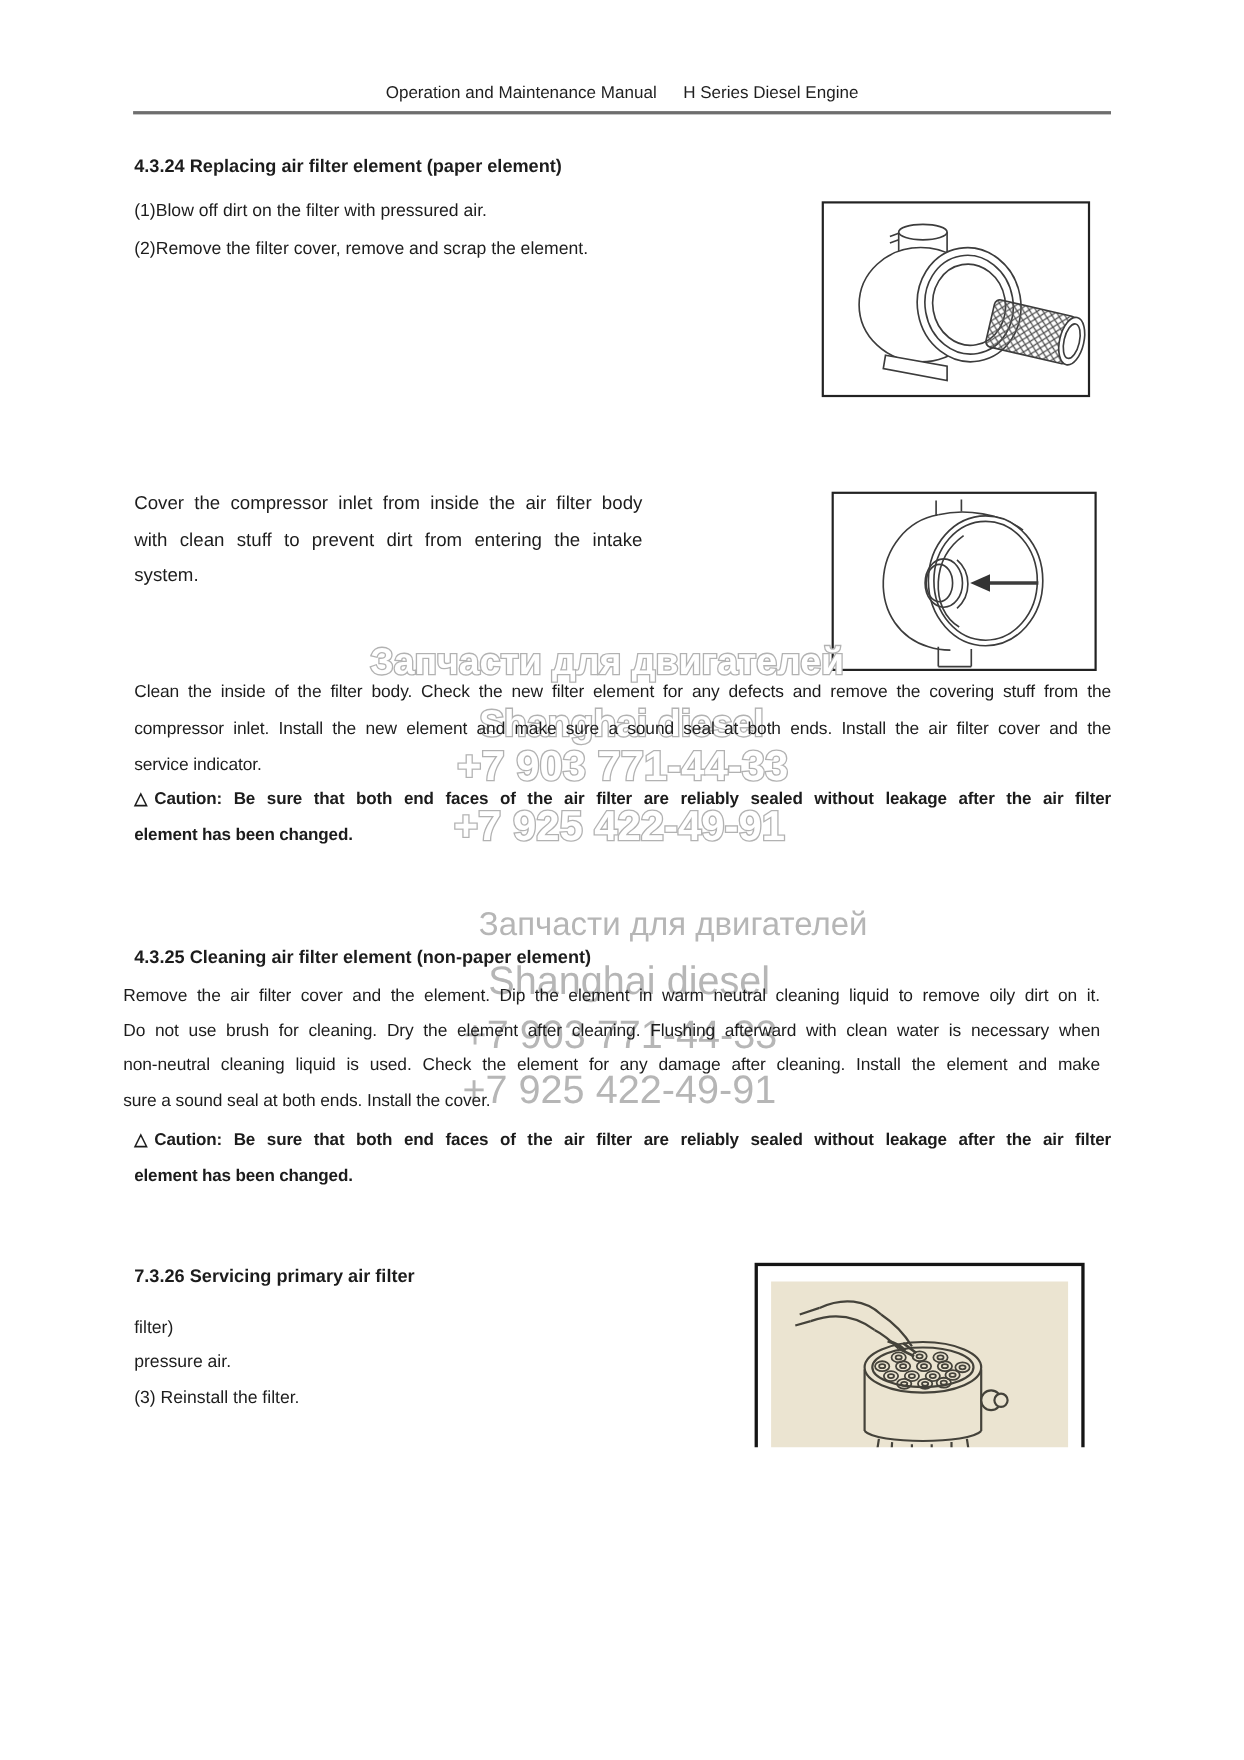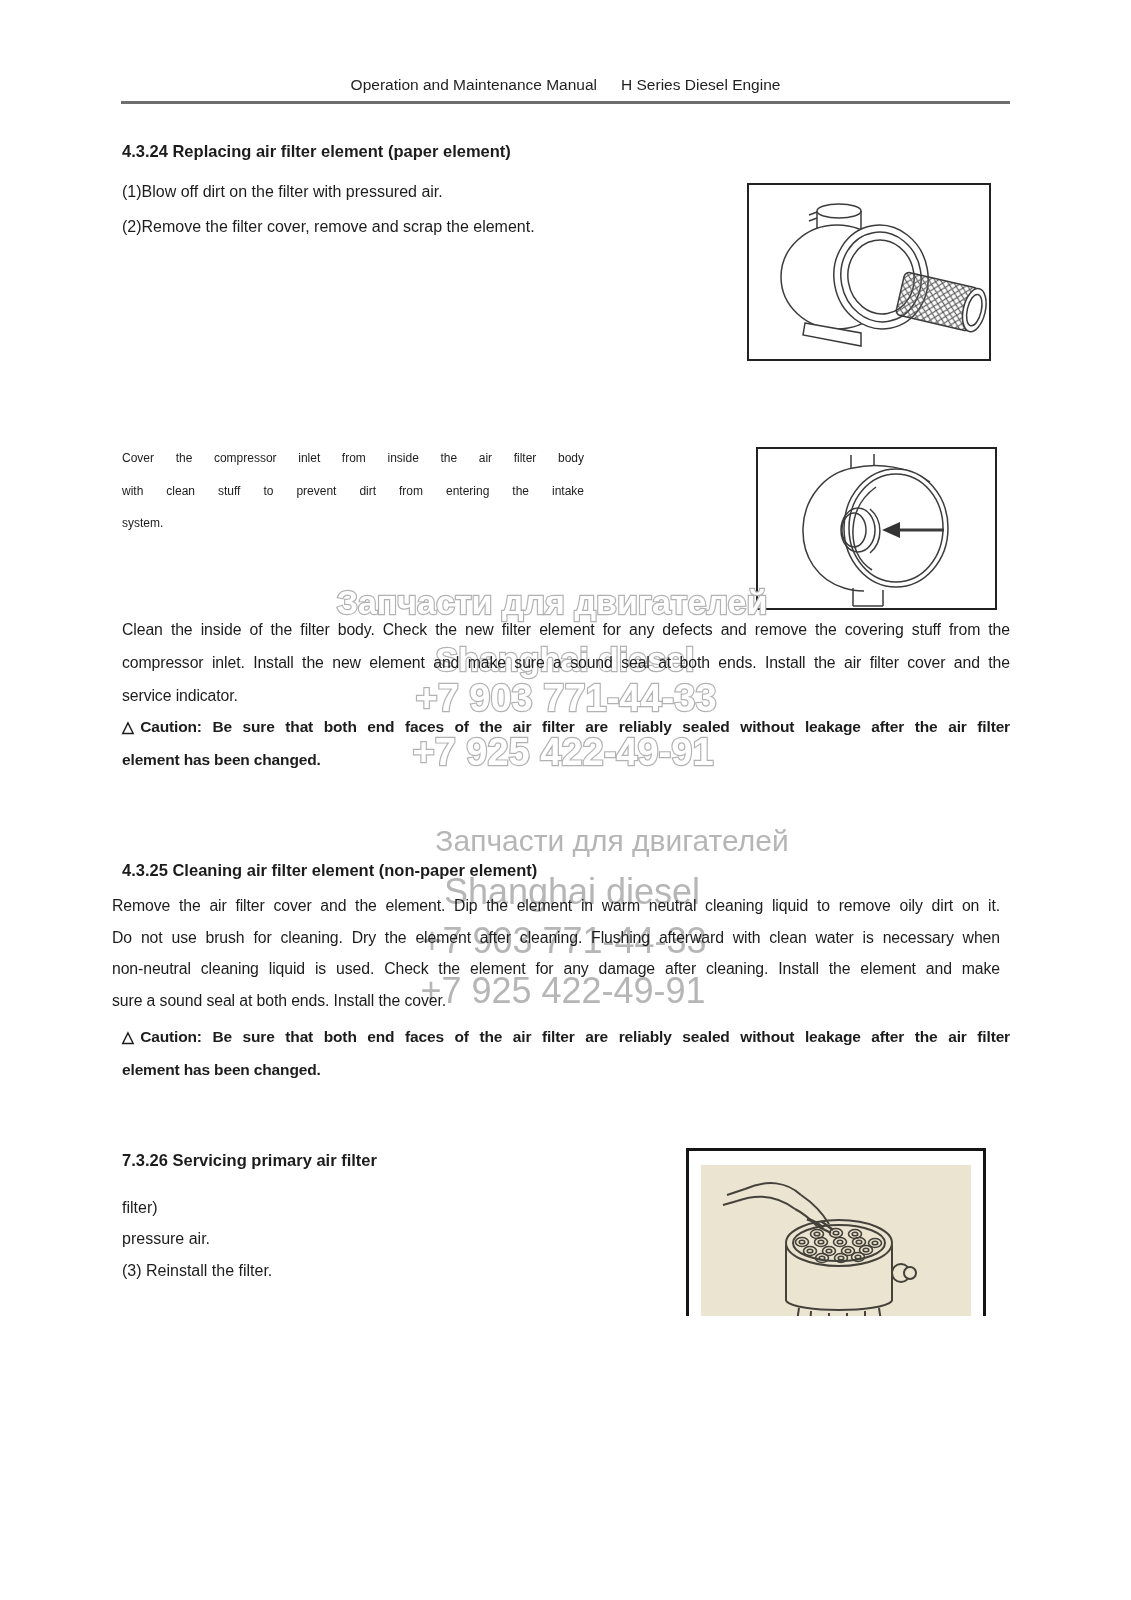--- a/index.html
+++ b/index.html
@@ -12,21 +12,21 @@
   .header-row{top:76px;left:0;width:100%;display:flex;justify-content:center;gap:24px;
     font-size:15.5px;color:#1f1f1f;}
   .header-rule{top:101px;left:121px;width:889px;height:3px;background:#6e6e6e;}
   
   .h-sec{font-size:16.5px;font-weight:700;white-space:nowrap;z-index:3;}
   .step{font-size:16px;white-space:nowrap;z-index:3;}
   .para{z-index:3;}
   .para .ln{width:100%;}
   .jline{text-align:justify;text-align-last:justify;}
   .lline{text-align:left;text-align-last:left;}
-  .para-cover{top:442px;left:122px;width:462px;font-size:12px;}
+  .para-cover{top:442px;left:122px;width:462px;font-size:17px;}
   .para-cover .ln{height:32.5px;line-height:32.5px;}
   .para-clean{top:613px;left:122px;width:888px;font-size:15.8px;letter-spacing:-0.1px;}
   .para-clean .ln{height:33px;line-height:33px;}
   .caution{font-weight:700;font-size:15.5px;letter-spacing:-0.15px;width:888px;left:122px;}
   .caution .ln{height:33px;line-height:33px;}
   .para-425{top:890px;left:112px;width:888px;font-size:15.8px;letter-spacing:-0.1px;}
   .para-425 .ln{height:31.5px;line-height:31.5px;}
   .steps-426{top:1192px;left:122px;width:465px;font-size:16px;}
   .steps-426 .ln{height:31.4px;line-height:31.4px;}
   

